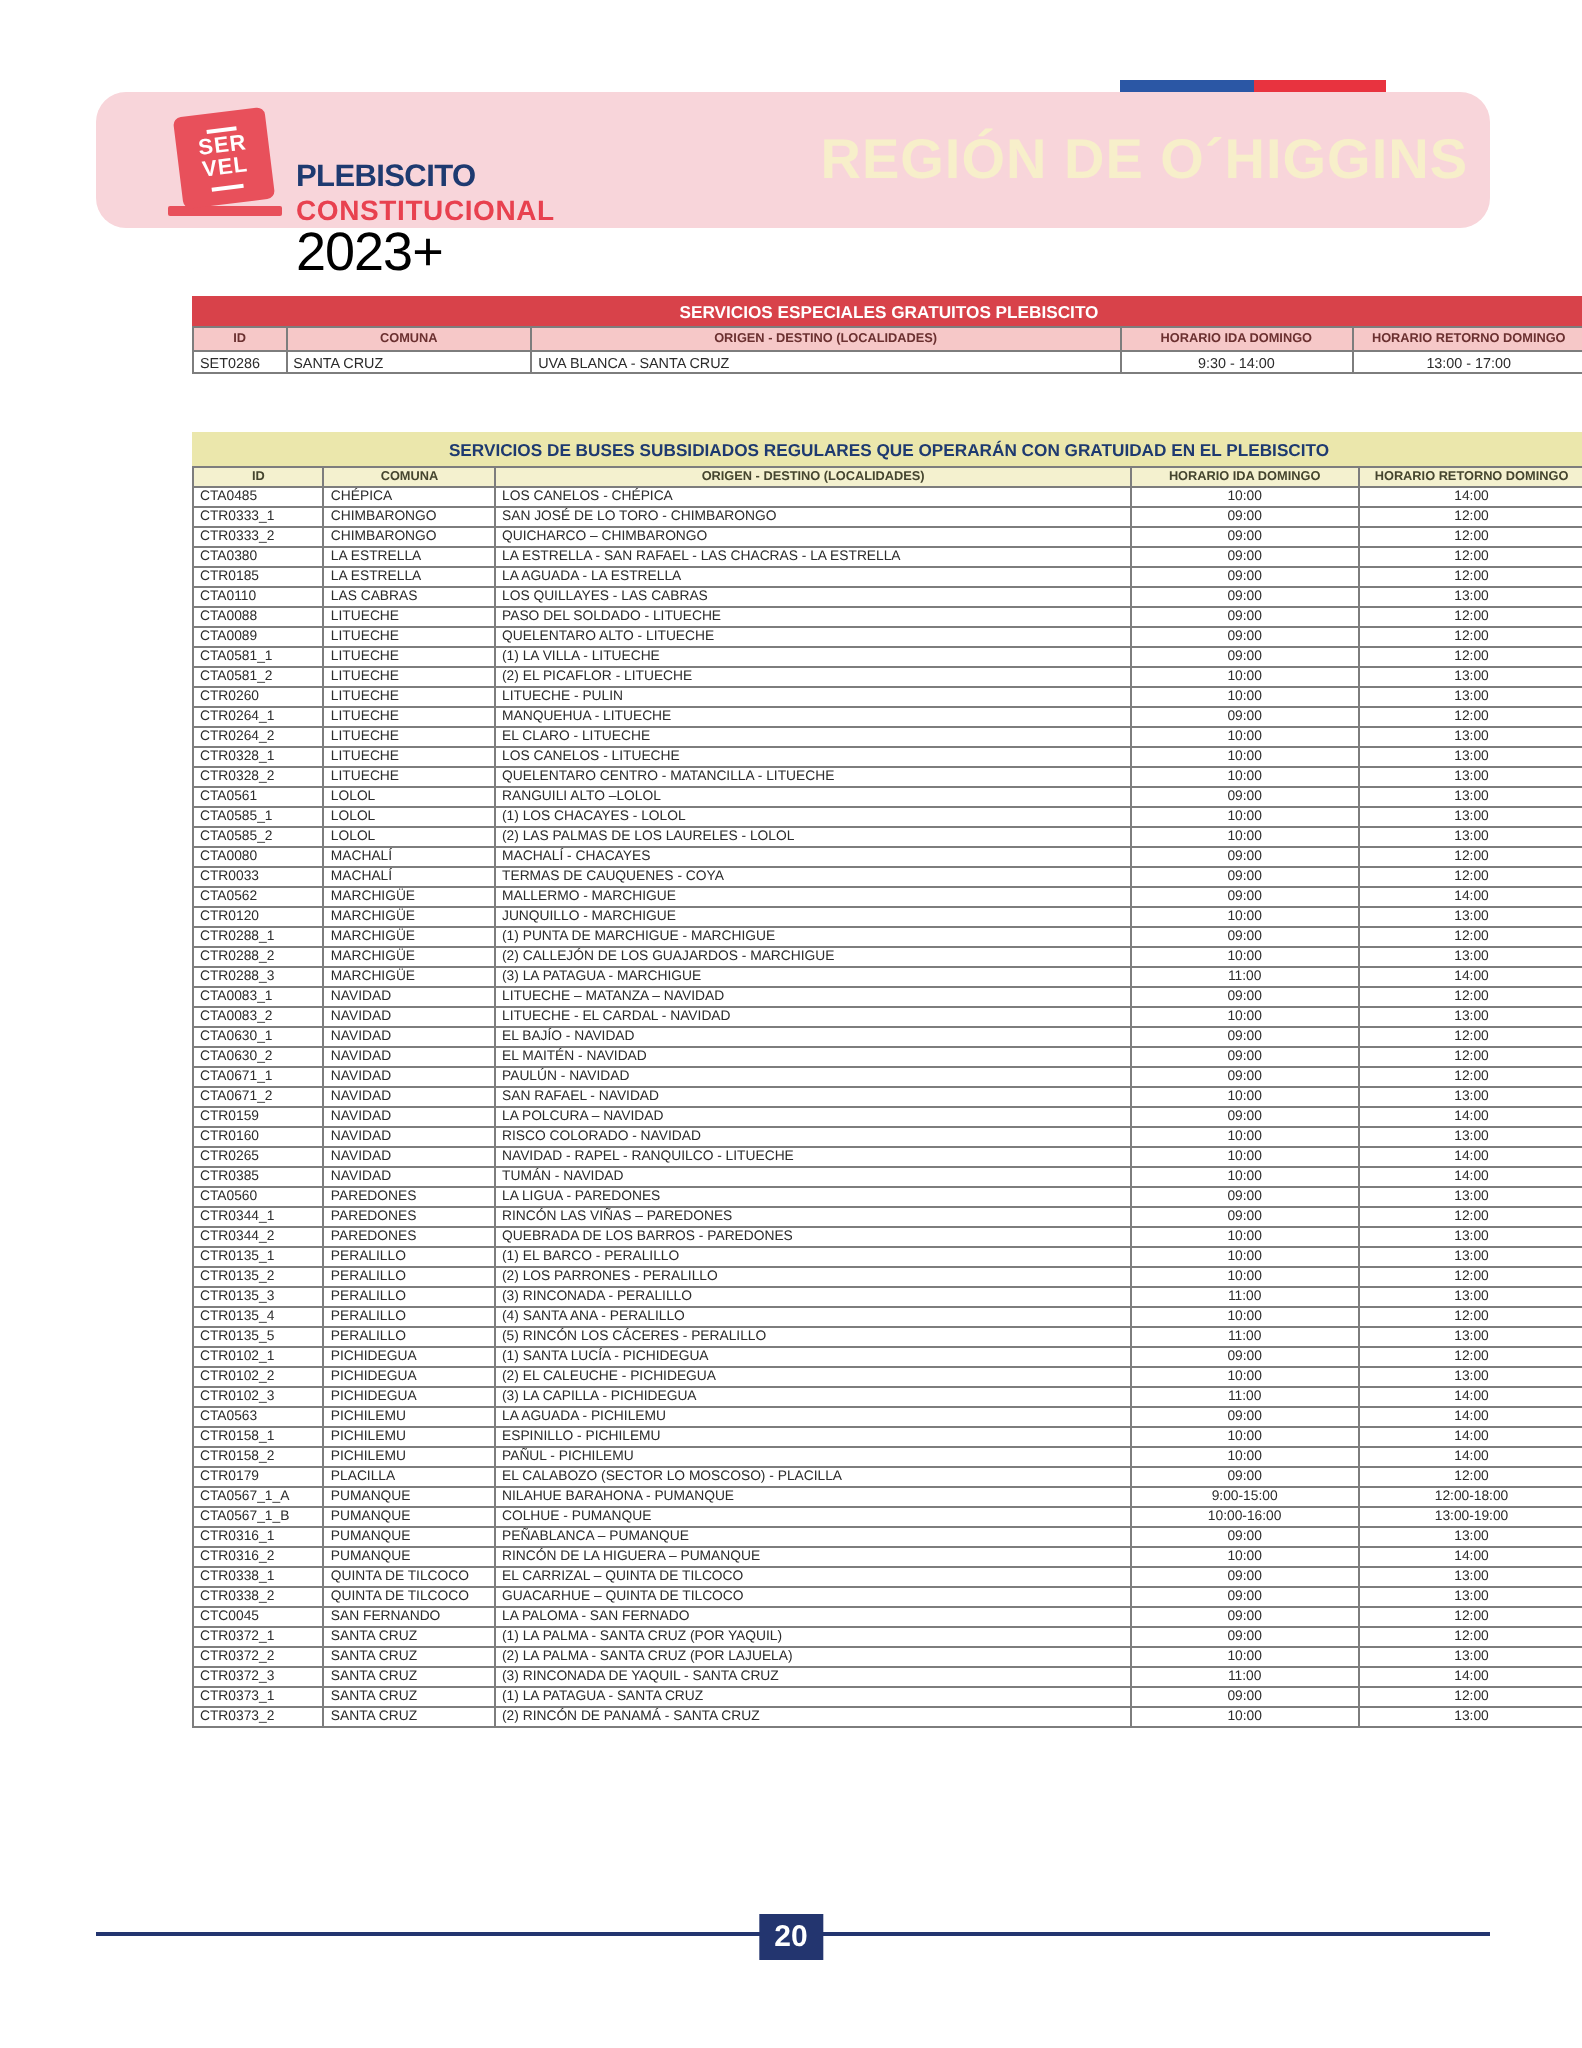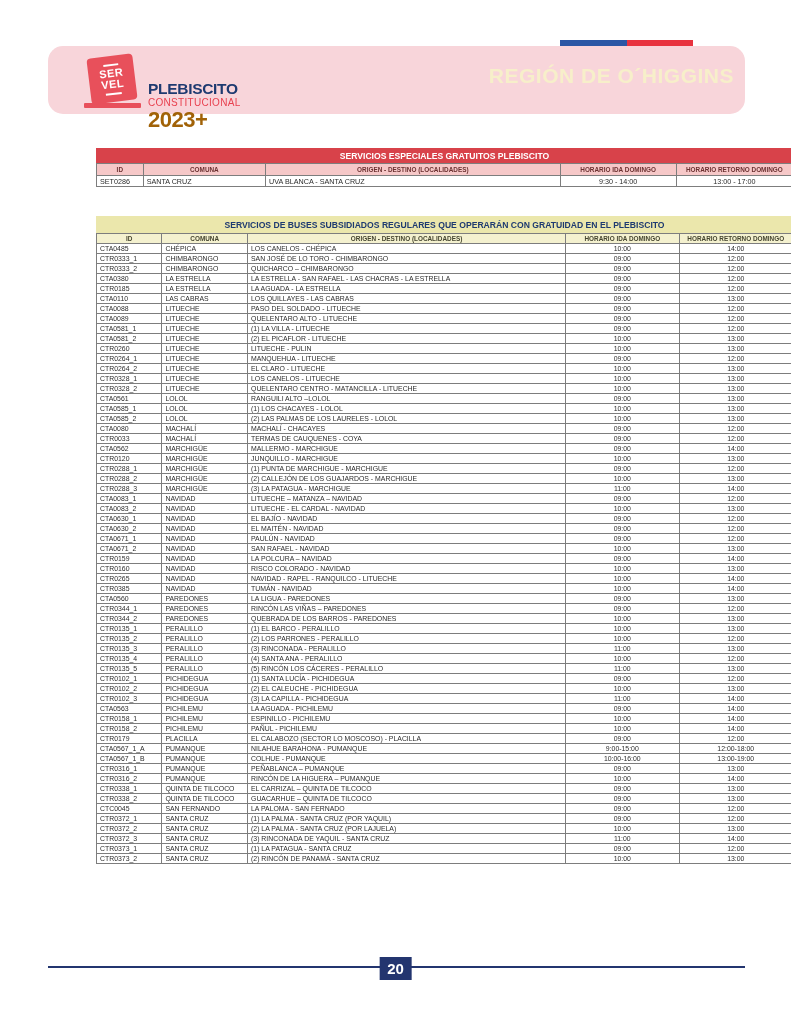--- a/index.html
+++ b/index.html
@@ -22,25 +22,25 @@
     position:absolute; left:89px; top:56px; width:46px; height:46px; background:#e8505b;
     border-radius:4px; transform:rotate(-7deg);
     display:flex; flex-direction:column; align-items:center; justify-content:center;
     color:#ffffff; font-weight:bold;
   }
   .logo-slot { width:15px; height:2.5px; background:#ffffff; margin-bottom:2px; }
   .logo-word { font-size:11px; line-height:11px; letter-spacing:0.5px; }
   .logo-underline { width:16px; height:2px; background:#ffffff; margin-top:2.5px; }
   .brand-text { position:absolute; left:148px; top:57px; line-height:1; }
   .brand-line1 { color:#1e3a70; font-size:15.5px; font-weight:bold; letter-spacing:-0.3px;margin-top:24px; }
-  .brand-line2 { color:#e8414f; font-size:10px; font-weight:normal; letter-spacing:0.3px; margin-top:1.5px; }
-  .brand-line3 { color:#a16207; font-size:22px; font-weight:bold; letter-spacing:-0.5px; margin-top:1px; }
+  .brand-line2 { color:#e8414f; font-size:14px; font-weight:bold; letter-spacing:0.3px; margin-top:1.5px; }
+  .brand-line3 { color:#000000; font-size:27px; font-weight:normal; letter-spacing:-0.5px; margin-top:1px; }
   .region-title {
     position:absolute; right:57px; top:64px;
-    font-size:21px; font-weight:bold; color:#f7efca; letter-spacing:0.5px;
+    font-size:28px; font-weight:bold; color:#f7efca; letter-spacing:0.5px;
   }
   
   .tbl-wrap { position:absolute; left:48px; width:697px;margin-left:48px; }
   #wrap-especiales  { top:148px; }
   #wrap-subsidiados { top:216px;border-radius:15px; }
   .tbl-title {
     width:100%; text-align:center; font-weight:bold;
     display:flex; align-items:center; justify-content:center;
   }
   #title-especiales  { height:15px; background:#d8424a; color:#ffffff; font-size:8.6px; }

